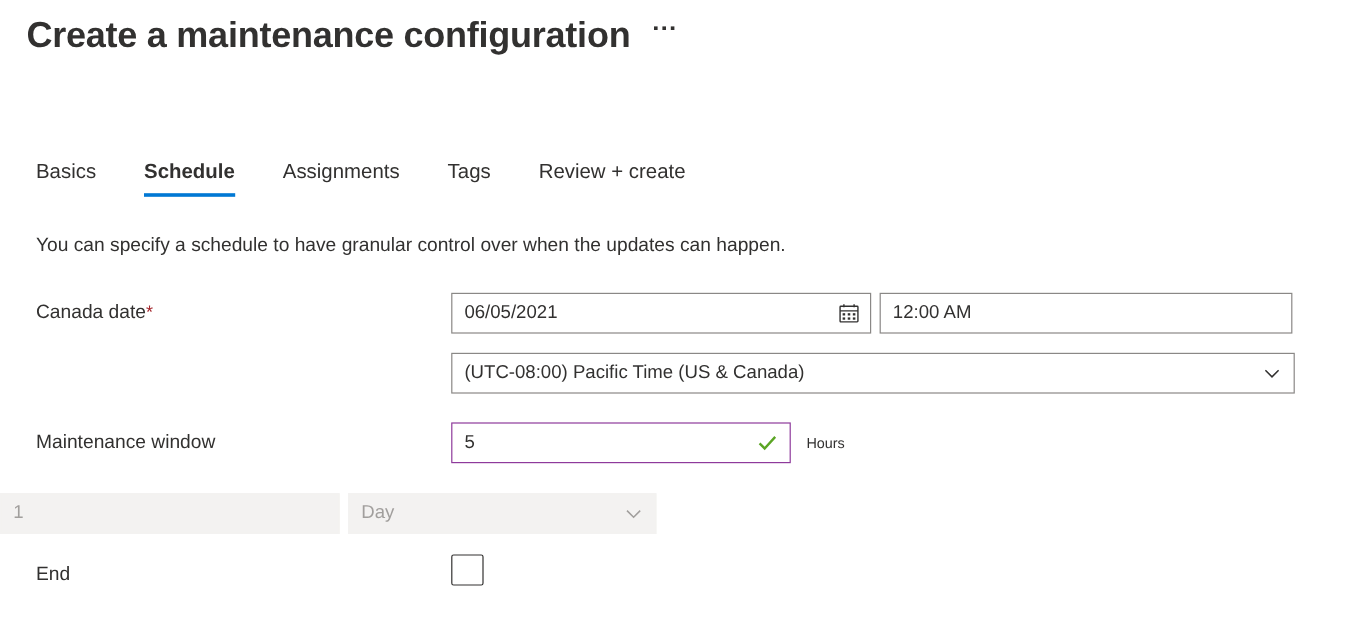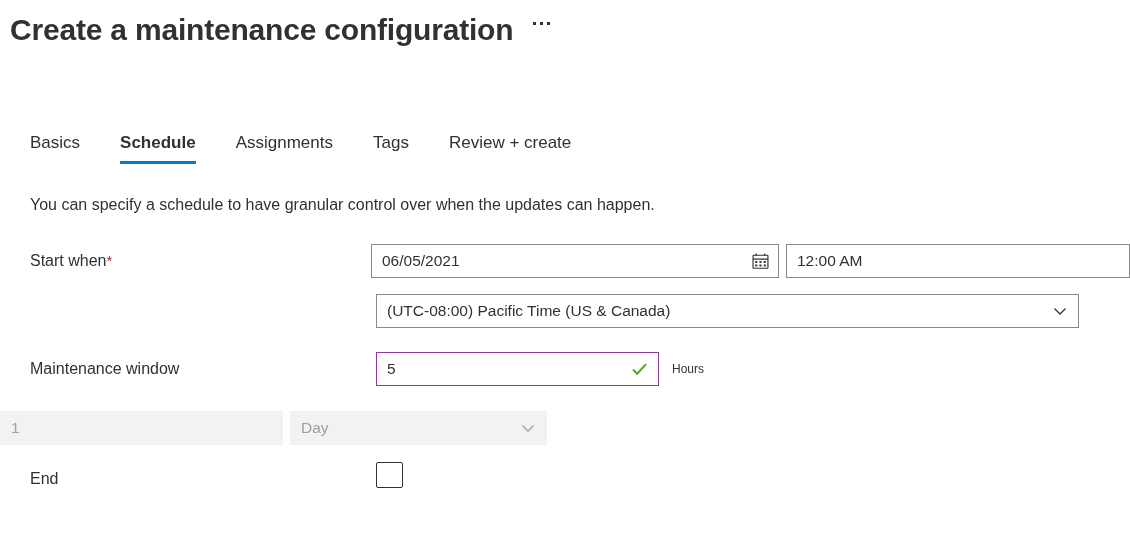--- a/index.html
+++ b/index.html
@@ -17,21 +17,21 @@
   .page {
     position: relative;
     width: 1130px;
     height: 537px;
     background: #ffffff;
   }
 
   
   .title-row {
     position: absolute;
-    left: 10px;
+    left: 22px;
     top: 8px;
     display: flex;
     align-items: flex-start;
     gap: 16px;
   }
   .page-title {
     font-size: 30px;
     font-weight: 600;
     letter-spacing: -0.2px;
     color: #323130;
@@ -139,21 +139,21 @@
     background: #ffffff;
     display: flex;
     align-items: center;
     padding: 0 10px;
     font-size: 15.5px;
     color: #323130;
     font-family: inherit;
   }
   .field .val { line-height: 32px; white-space: nowrap; }
 
-  .date-field { width: 408px; padding-right: 34px; }
+  .date-field { width: 350px; padding-right: 34px; }
   .time-field { width: 344px; }
   .tz-field   { width: 703px; padding-right: 40px; }
   .mw-field   {
     width: 283px;
     padding-right: 32px;
     border: 1px solid #8e3a9b;
   }
 
   .field.disabled {
     background: #f3f2f1;
@@ -229,21 +229,21 @@
     <button class="tab">Assignments</button>
     <button class="tab">Tags</button>
     <button class="tab">Review + create</button>
   </div>
 
   <div class="description">You can specify a schedule to have granular control over when the updates can happen.</div>
 
   <div class="form">
 
     <div class="row">
-      <div class="label"><span>Start when</span><span class="req">*</span></div>
+      <div class="label"><span>Canada date</span><span class="req">*</span></div>
       <div class="ctrls">
         <div class="field date-field">
           <span class="val">06/05/2021</span>
           <span class="in-icon">
             <svg class="cal" viewBox="0 0 16 16" aria-hidden="true">
               <rect x="1" y="2.6" width="14" height="12.2" rx="0.6" fill="none" stroke="#323130" stroke-width="1.1"></rect>
               <line x1="1" y1="6.2" x2="15" y2="6.2" stroke="#323130" stroke-width="1.1"></line>
               <line x1="4" y1="1" x2="4" y2="3.4" stroke="#323130" stroke-width="1.1"></line>
               <line x1="12" y1="1" x2="12" y2="3.4" stroke="#323130" stroke-width="1.1"></line>
               <rect x="3" y="8" width="2" height="1.8" fill="#323130"></rect>

